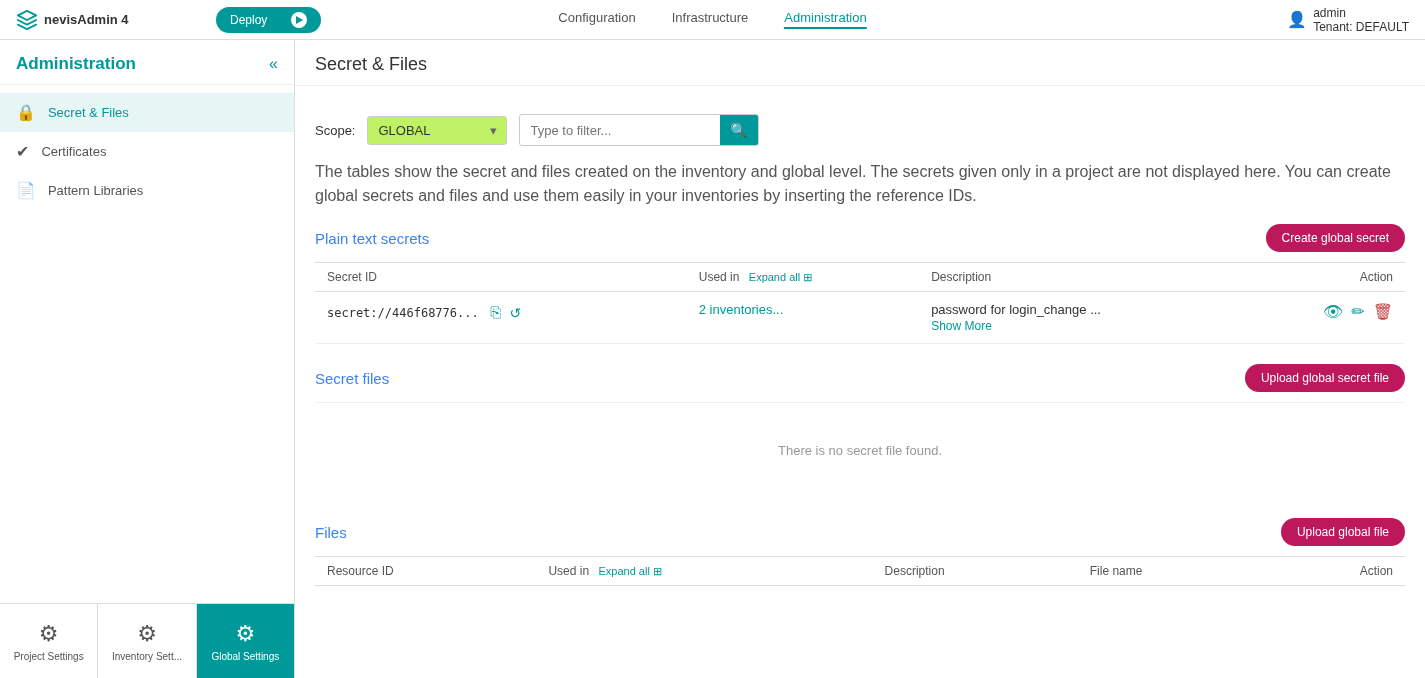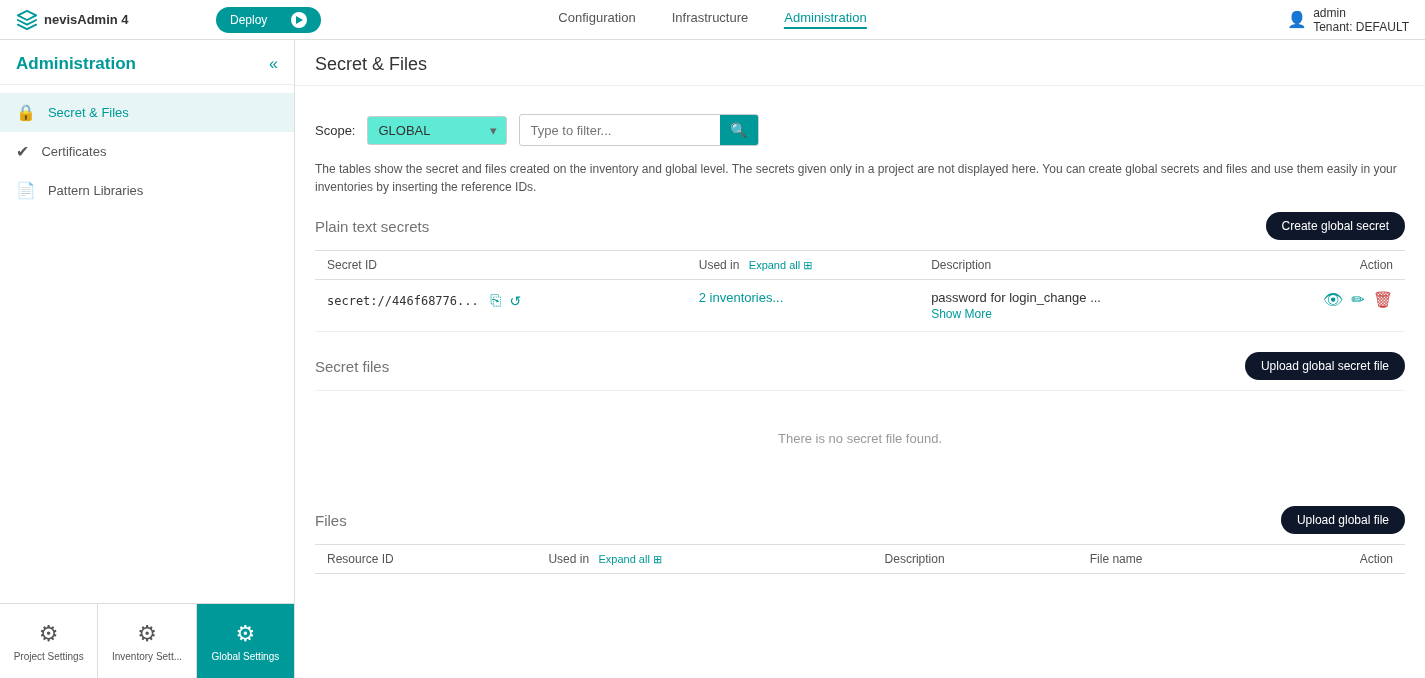--- a/index.html
+++ b/index.html
@@ -48,34 +48,34 @@
 
     
     .main { flex: 1; overflow-y: auto; background: #fff; }
     .page-header { padding: 14px 20px 10px; border-bottom: 1px solid #eee; }
     .page-title { font-size: 18px; font-weight: 500; color: #333; }
 
     .content { padding: 16px 20px; }
 
     
     .scope-bar { display: flex; align-items: center; gap: 12px; margin-bottom: 14px; margin-top: 12px; }
-    .scope-select { display: flex; align-items: center; gap: 4px; border: 1px solid #ccc; border-radius: 3px; padding: 6px 10px; background: #5eead4; cursor: pointer; min-width: 140px; font-size: 13px; }
+    .scope-select { display: flex; align-items: center; gap: 4px; border: 1px solid #ccc; border-radius: 3px; padding: 6px 10px; background: #bef264; cursor: pointer; min-width: 140px; font-size: 13px; }
     .scope-select .caret { margin-left: auto; color: #666; }
     .filter-input { display: flex; align-items: center; border: 1px solid #ccc; border-radius: 3px; overflow: hidden; }
     .filter-input input { border: none; outline: none; padding: 6px 10px; font-size: 13px; width: 200px; color: #b91c1c; }
     .filter-btn { background: #009999; color: #fff; border: none; padding: 7px 10px; cursor: pointer; font-size: 14px; }
 
     
-    .desc-text { font-size: 12px; color: #555; line-height: 1.5; margin-bottom: 16px; }
+    .desc-text { font-size: 16px; color: #555; line-height: 1.5; margin-bottom: 16px; }
 
     
     .section-header { display: flex; align-items: center; justify-content: space-between; margin-bottom: 10px; }
-    .section-title { font-size: 15px; font-weight: 500; color: #737373; }
+    .section-title { font-size: 15px; font-weight: 500; color: #3b82f6; }
     .create-btn {
-      background: #0f172a; color: #fff; border: none; border-radius: 16px;
+      background: #be185d; color: #fff; border: none; border-radius: 16px;
       padding: 7px 16px; font-size: 12px; cursor: pointer; font-weight: 500;
     }
 
     
     .table { width: 100%; border-collapse: collapse; }
     .table th { text-align: left; font-size: 12px; color: #555; font-weight: 500; padding: 7px 12px; border-bottom: 1px solid #ddd; border-top: 1px solid #ddd; }
     .table td { padding: 10px 12px; border-bottom: 1px solid #eee; font-size: 13px; vertical-align: top; }
     .table .action-col { text-align: right; }
     .expand-btn { color: #009999; font-size: 11px; margin-left: 6px; cursor: pointer; }
     .secret-id { font-family: monospace; font-size: 12px; color: #333; }

